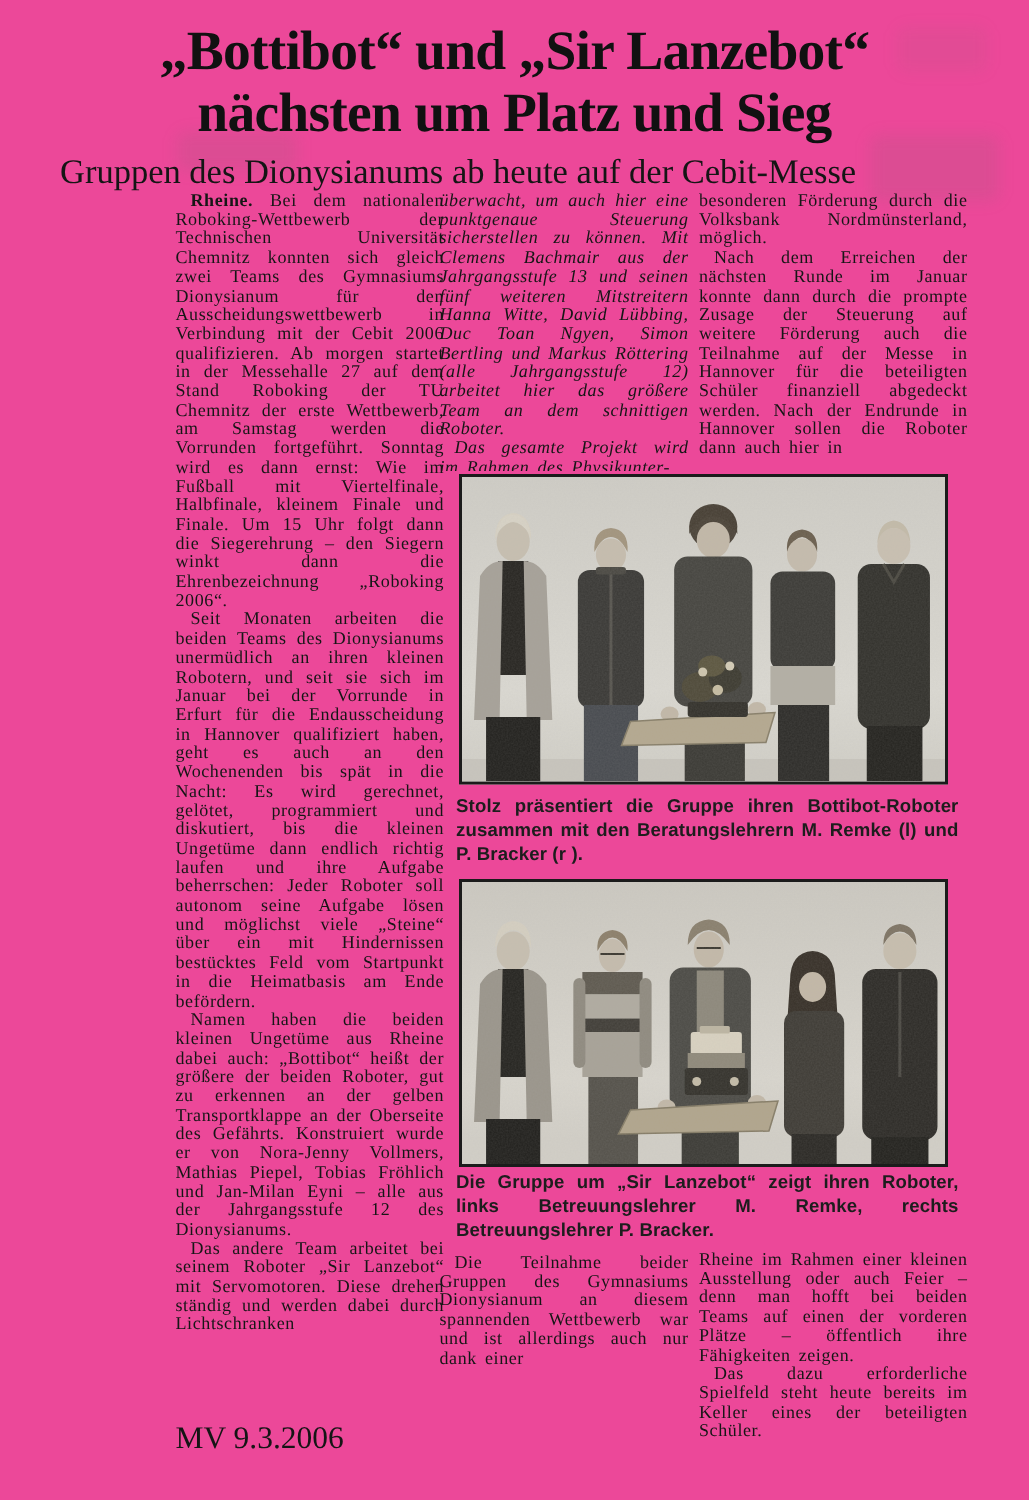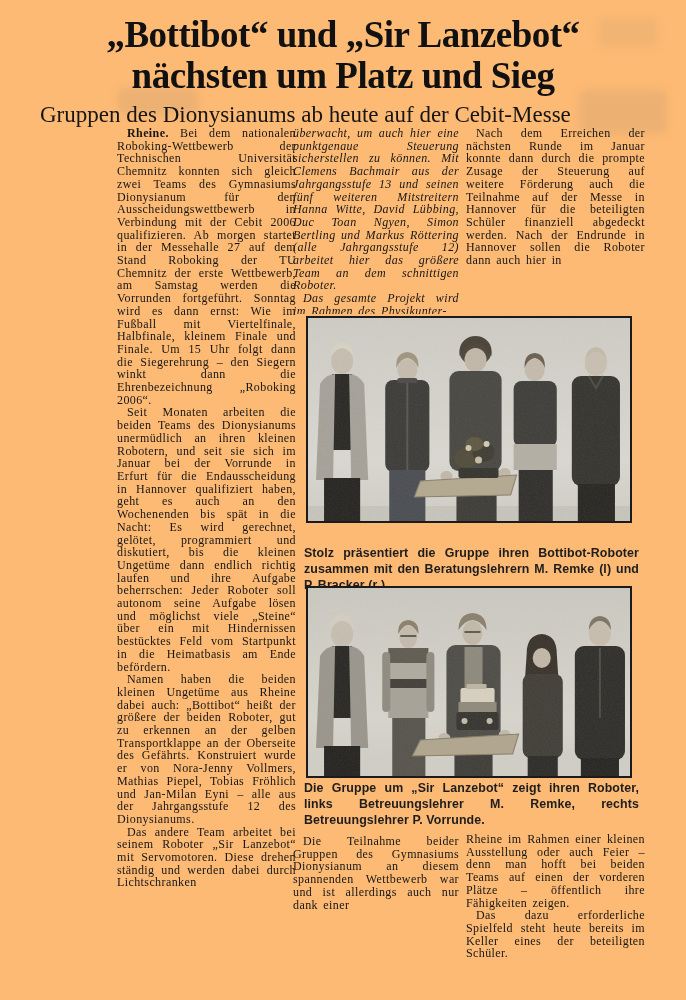--- a/index.html
+++ b/index.html
@@ -1,19 +1,19 @@
 <!DOCTYPE html>
 <html lang="de"><head>
 <meta charset="utf-8">
 <style>
   * { margin:0; padding:0; box-sizing:border-box; }
   html, body { background:#dededb; }
   .page {
     position:relative; width:686px; height:1000px; margin:0 auto;
-    background:#fdba74; color:#161616; overflow:hidden;
+    background:#ec4899; color:#161616; overflow:hidden;
     font-family:"Liberation Serif", serif;
   }
   
   .artifact { position:absolute; background:rgba(110,110,108,0.12); filter:blur(5px); border-radius:6px; }
   .art1 { left:118px; top:88px; width:80px; height:26px; }
   .art2 { left:580px; top:90px; width:86px; height:44px; }
   .art3 { left:598px; top:18px; width:60px; height:30px; background:rgba(110,110,108,0.08); }
 
   .headline {
     position:absolute; left:40px; right:40px; top:14px;
@@ -47,21 +47,21 @@
   }
   #photo1 { left:306px; top:316px; width:326px; height:207px; }
   #photo2 { left:306px; top:586px; width:326px; height:192px; }
   .photo svg { display:block; width:100%; height:100%; }
 
   .caption {
     position:absolute; font-family:"Liberation Sans", sans-serif;
     font-weight:bold; font-size:12.4px; line-height:15.8px;
     text-align:justify; color:#1d1d1d; letter-spacing:0.1px;
   }
-  #caption1 { left:304px; top:530px; width:335px;margin-top:16px; }
+  #caption1 { left:304px; top:530px; width:335px; }
   #caption2 { left:304px; top:781px; width:335px; }
 
   .footer-credit {
     position:absolute; left:117px; top:946px;
     font-size:21px; color:#151515;
   }
   .page-number {
     position:absolute; left:648px; top:949px;
     font-size:17px; color:#151515;margin-top:48px;
   }
@@ -85,20 +85,21 @@
     <p>Namen haben die beiden kleinen Ungetüme aus Rheine dabei auch: „Bottibot“ heißt der größere der beiden Roboter, gut zu erkennen an der gelben Transportklappe an der Oberseite des Gefährts. Konstruiert wurde er von Nora-Jenny Vollmers, Mathias Piepel, Tobias Fröhlich und Jan-Milan Eyni – alle aus der Jahrgangsstufe 12 des Dionysianums.</p>
     <p>Das andere Team arbeitet bei seinem Roboter „Sir Lanzebot“ mit Servomotoren. Diese drehen ständig und werden dabei durch Lichtschranken</p>
   </div>
 
   <div class="col" id="col2-top">
     <p class="noindent">überwacht, um auch hier eine punktgenaue Steuerung sicherstellen zu können. Mit Clemens Bachmair aus der Jahrgangsstufe 13 und seinen fünf weiteren Mitstreitern Hanna Witte, David Lübbing, Duc Toan Ngyen, Simon Bertling und Markus Röttering (alle Jahrgangsstufe 12) arbeitet hier das größere Team an dem schnittigen Roboter.</p>
     <p>Das gesamte Projekt wird im Rahmen des Physikunter-</p>
   </div>
 
   <div class="col" id="col3-top">
+    <p class="noindent">besonderen Förderung durch die Volksbank Nordmünsterland, möglich.</p>
     <p>Nach dem Erreichen der nächsten Runde im Januar konnte dann durch die prompte Zusage der Steuerung auf weitere Förderung auch die Teilnahme auf der Messe in Hannover für die beteiligten Schüler finanziell abgedeckt werden. Nach der Endrunde in Hannover sollen die Roboter dann auch hier in</p>
   </div>
 
   <div class="photo" id="photo1">
     <svg viewBox="0 0 321 203" preserveAspectRatio="none">
       <defs>
         <linearGradient id="w1" x1="0" y1="0" x2="0" y2="1">
           <stop offset="0" stop-color="#cfcdc6"></stop>
             <stop offset="0.7" stop-color="#dbd9d2"></stop>
             <stop offset="1" stop-color="#d0cec6"></stop>
@@ -244,26 +245,27 @@
         <ellipse cx="291" cy="46" rx="11" ry="12" fill="#c7beae"></ellipse>
         <rect x="266" y="58" width="50" height="114" rx="9" fill="#2c2a26"></rect>
         <rect x="290" y="60" width="2" height="70" fill="#4b4943"></rect>
         <rect x="272" y="170" width="38" height="18" fill="#22211d"></rect>
       </g>
 
       <rect width="321" height="188" filter="url(#grain2)"></rect>
     </svg>
   </div>
 
-  <p class="caption" id="caption2">Die Gruppe um „Sir Lanzebot“ zeigt ihren Roboter, links Betreuungslehrer M. Remke, rechts Betreuungslehrer P. Vorrunde.</p>
+  <p class="caption" id="caption2">Die Gruppe um „Sir Lanzebot“ zeigt ihren Roboter, links Betreuungslehrer M. Remke, rechts Betreuungslehrer P. Bracker.</p>
 
   <div class="col" id="col2-bottom">
     <p>Die Teilnahme beider Gruppen des Gymnasiums Dionysianum an diesem spannenden Wettbewerb war und ist allerdings auch nur dank einer</p>
   </div>
 
   <div class="col" id="col3-bottom">
     <p class="noindent">Rheine im Rahmen einer kleinen Ausstellung oder auch Feier – denn man hofft bei beiden Teams auf einen der vorderen Plätze – öffentlich ihre Fähigkeiten zeigen.</p>
     <p>Das dazu erforderliche Spielfeld steht heute bereits im Keller eines der beteiligten Schüler.</p>
   </div>
 
+  <div class="footer-credit">MV 9.3.2006</div>
   <div class="page-number">61</div>
 
 </div>
 
 </body></html>

